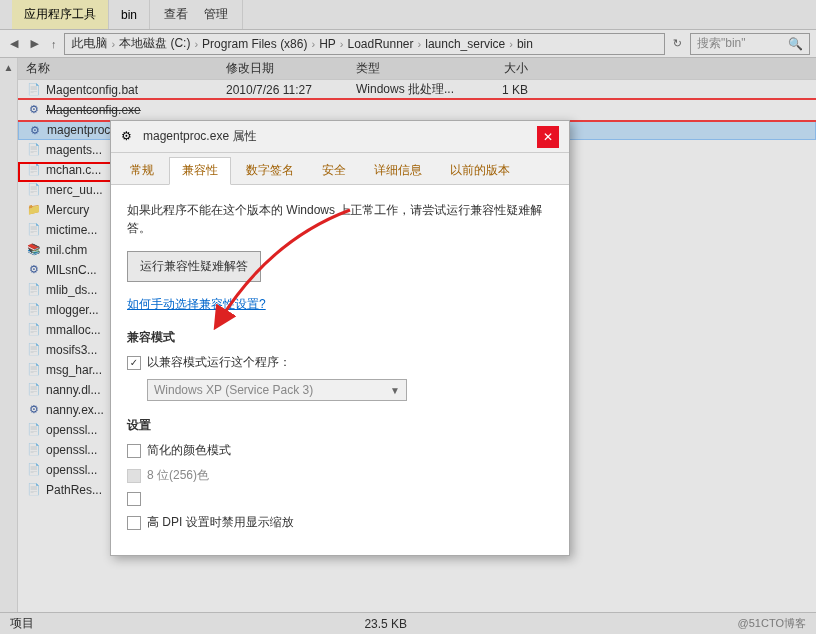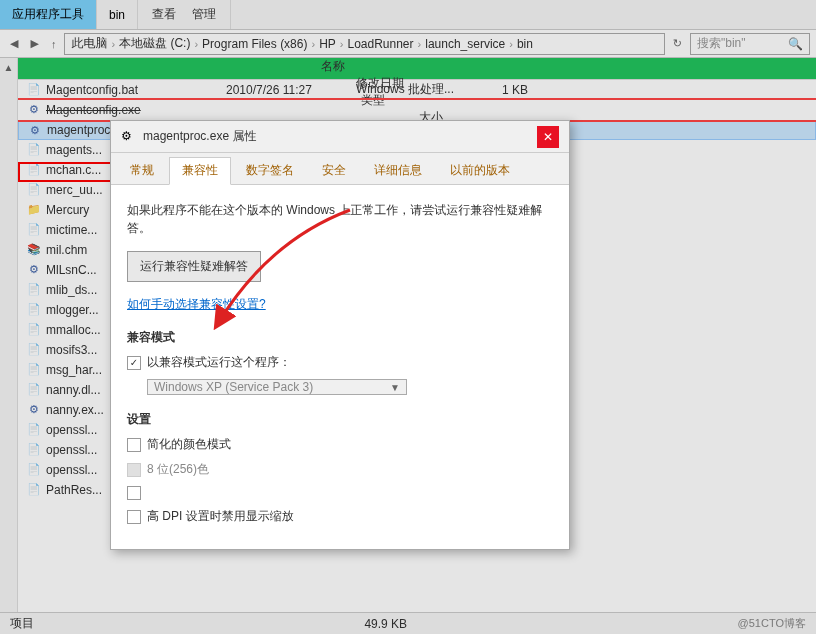--- a/index.html
+++ b/index.html
@@ -23,21 +23,22 @@
     }
     .toolbar-tab {
       padding: 4px 12px;
       font-size: 12px;
       display: flex;
       align-items: center;
       cursor: pointer;
       border-right: 1px solid #ddd;
     }
     .toolbar-tab.active {
-      background: #7dd3fc;
+      background: #fef9c3;
+      margin-left: 12px;
     }
     .toolbar-section {
       display: flex;
       align-items: center;
       padding: 0 8px;
       gap: 4px;
       border-right: 1px solid #ddd;
     }
     .toolbar-btn {
       font-size: 12px;
@@ -114,25 +115,24 @@
 
     
     .file-list {
       flex: 1;
       background: #fff;
       overflow-y: auto;
     }
     .file-list-header {
       display: flex;
       align-items: center;
-      background: #22c55e;
+      background: #e5e5e5;
       border-bottom: 1px solid #ddd;
       height: 22px;
       padding: 0 4px;
-      flex-direction: column;
     }
     .file-list-header .col {
       font-size: 12px;
       color: #333;
       padding: 0 4px;
       cursor: pointer;
     }
     .col-name { width: 200px; }
     .col-date { width: 130px; }
     .col-type { width: 120px; }
@@ -311,21 +311,21 @@
     .compat-checkbox.checked::after {
       content: "✓";
       color: #333;
     }
     .compat-label {
       font-size: 12px;
       color: #333;
     }
     .compat-select {
       width: 260px;
-      height: 16px;
+      height: 22px;
       border: 1px solid #aaa;
       background: #f0f0f0;
       font-size: 12px;
       color: #888;
       padding: 0 6px;
       display: flex;
       align-items: center;
       justify-content: space-between;
       cursor: pointer;
       margin-left: 20px;
@@ -600,21 +600,21 @@
         <span>PathRes...</span>
       </div>
     </div>
   </div>
 </div>
 
 <div class="status-bar">
   <span>
     <span>项目</span>
   </span>
-  <span>49.9 KB</span>
+  <span>23.5 KB</span>
   <span class="watermark">@51CTO博客</span>
 </div>
 
 <div class="dialog-overlay">
   <div class="dialog">
 
     <div class="dialog-titlebar">
       <span class="dialog-title-icon">⚙</span>
       <span class="dialog-title-text">magentproc.exe 属性</span>
       <button class="dialog-close-btn">✕</button>

